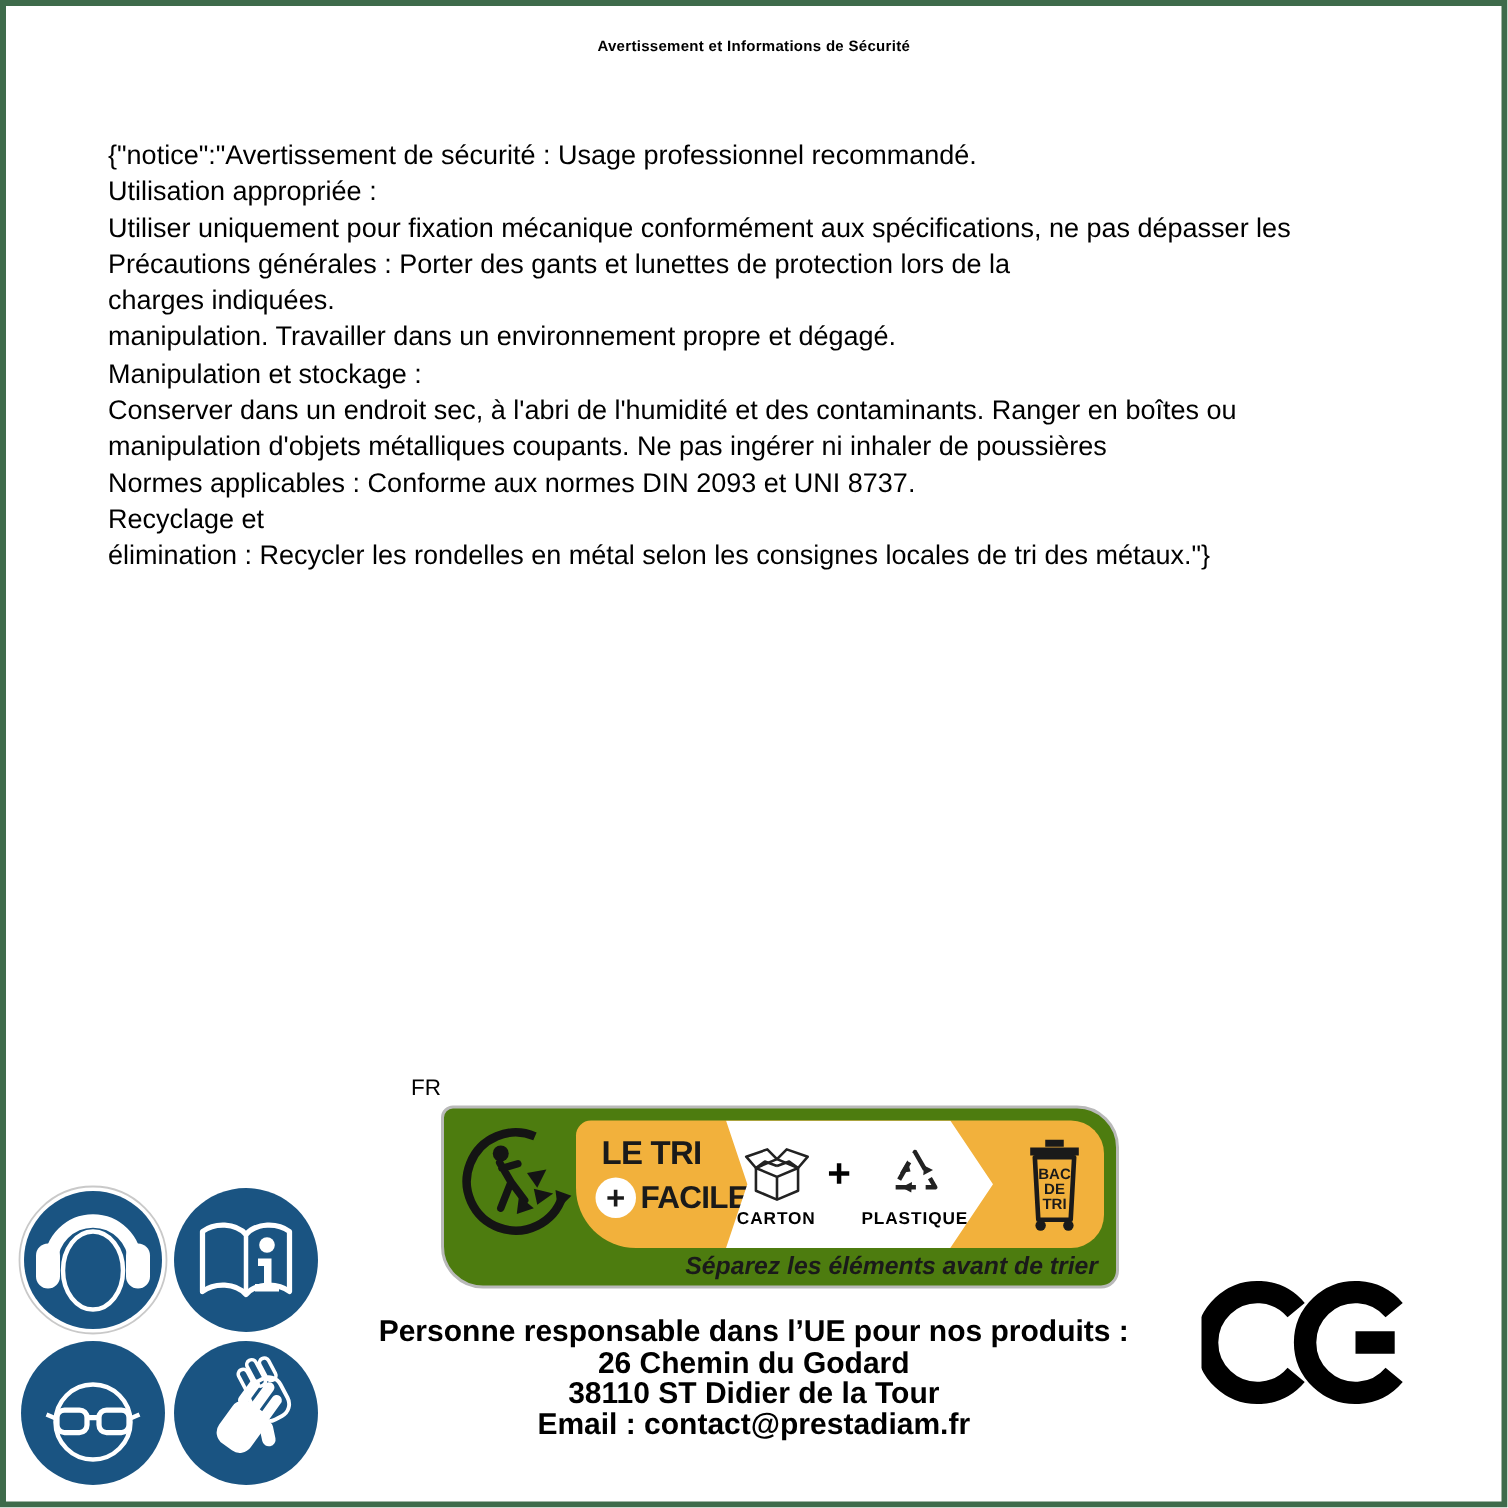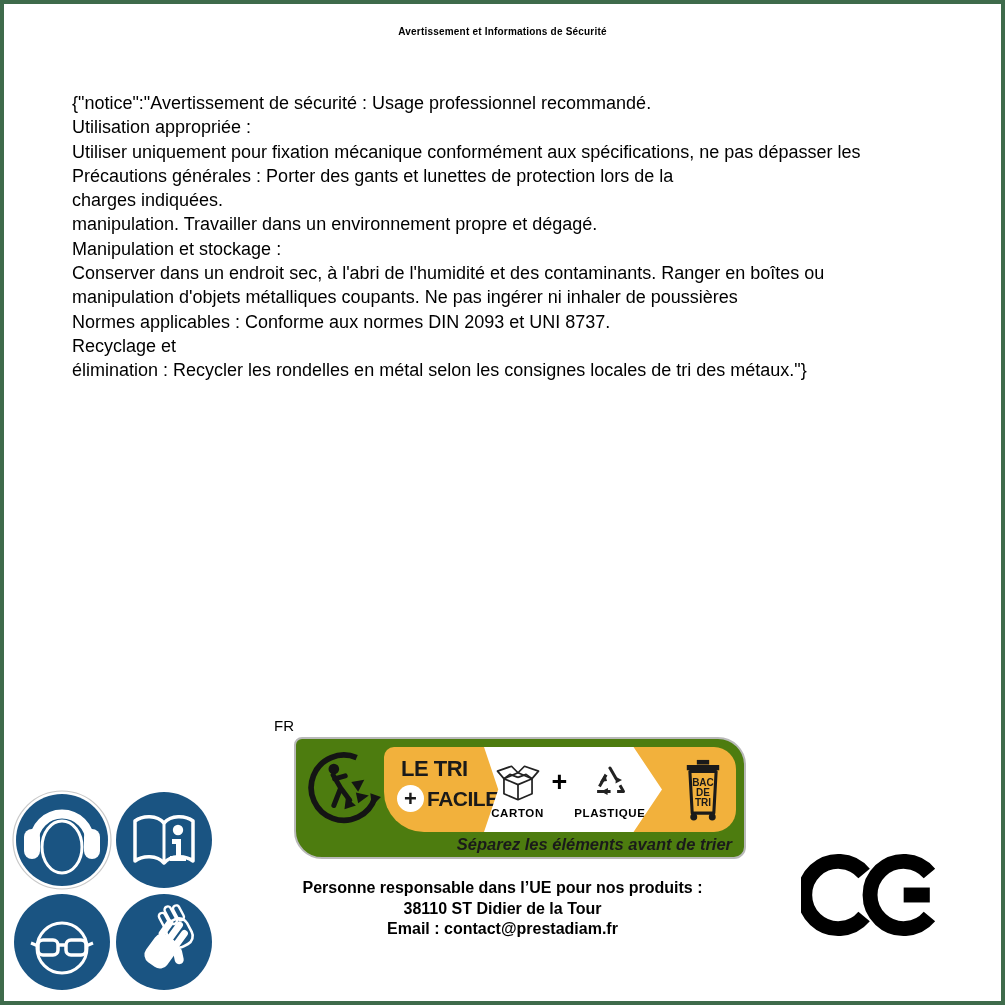--- a/index.html
+++ b/index.html
@@ -52,21 +52,21 @@
   .material-label{font-size:11.5px;font-weight:bold;letter-spacing:.6px;margin-top:1px;}
   .mat-plus{font-size:27px;font-weight:bold;margin-top:-14px;}
   .bin{position:absolute;left:292px;top:6px;width:54px;height:74px;}
   .caption{
     position:absolute;right:12px;bottom:3px;
     font-size:16.5px;font-weight:bold;font-style:italic;color:#1a1a1a;
   }
   
   .address{
     position:absolute;left:0;right:0;top:874px;text-align:center;
-    font-size:16px;font-weight:bold;line-height:20.5px;
+    font-size:20px;font-weight:bold;line-height:20.5px;
   }
   
   .ce{position:absolute;left:797px;top:842px;width:140px;height:98px;}
   .stroke-w{stroke:#fff;fill:none;}
 </style>
 </head>
 <body>
 
 <div class="page">
 
@@ -180,20 +180,21 @@
         <text x="35" y="39" text-anchor="middle" font-size="13" font-weight="bold" fill="#1a1a1a">BAC</text>
         <text x="35" y="52" text-anchor="middle" font-size="13" font-weight="bold" fill="#1a1a1a">DE</text>
         <text x="35" y="65" text-anchor="middle" font-size="13" font-weight="bold" fill="#1a1a1a">TRI</text>
       </svg>
     </div>
     <div class="caption">Séparez les éléments avant de trier</div>
   </div>
 
   <div class="address">
     <div>Personne responsable dans l’UE pour nos produits :</div>
+    <div>26 Chemin du Godard</div>
     <div>38110 ST Didier de la Tour</div>
     <div>Email : contact@prestadiam.fr</div>
   </div>
 
   <svg class="ce" viewBox="0 0 150 104">
     <path d="M67.6,28.9 A36,36 0 1 0 67.6,75.1" fill="none" stroke="#000" stroke-width="16"></path>
     <path d="M137.6,28.9 A36,36 0 1 0 137.6,75.1" fill="none" stroke="#000" stroke-width="16"></path>
     <path d="M110,52 H138" stroke="#000" stroke-width="16"></path>
   </svg>
 

